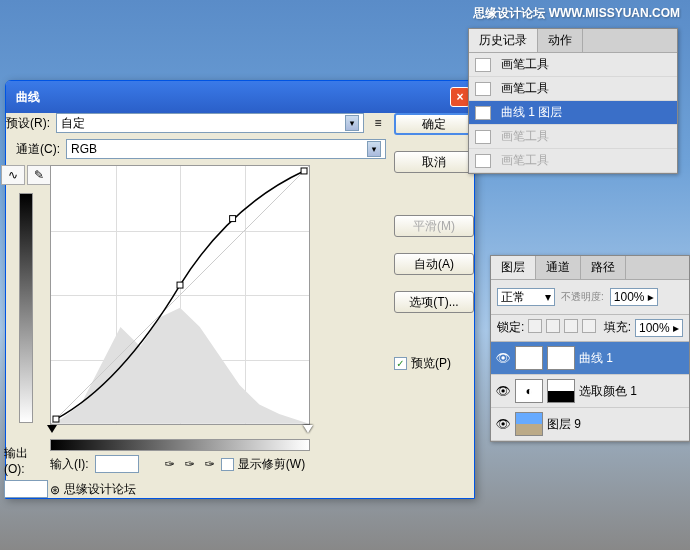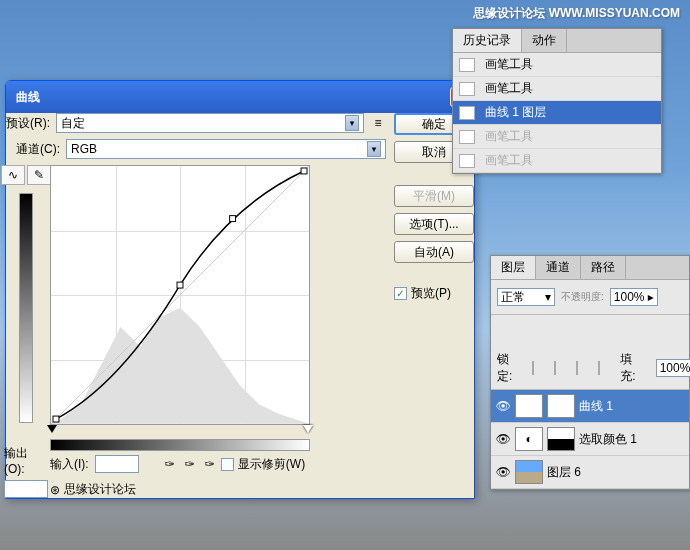--- a/index.html
+++ b/index.html
@@ -4,21 +4,21 @@
 <style>
 * { margin: 0; padding: 0; box-sizing: border-box; font-family: "SimSun", sans-serif; font-size: 12px; }
 body { width: 690px; height: 550px; background: linear-gradient(180deg, #5a8cc8 0%, #6fa2d8 30%, #a8c8e8 60%, #888 100%); position: relative; overflow: hidden; }
 .watermark { position: absolute; top: 5px; right: 10px; color: #fff; font-weight: bold; text-shadow: 1px 1px 2px rgba(0,0,0,0.3); }
 .dialog { position: absolute; top: 80px; left: 5px; width: 470px; background: #ece9d8; border: 1px solid #0054e3; border-radius: 6px 6px 0 0; box-shadow: 2px 2px 8px rgba(0,0,0,0.3); }
 .titlebar { background: linear-gradient(180deg, #3a7ae8, #2a5fc8); height: 32px; display: flex; align-items: center; padding: 0 4px 0 10px; border-radius: 4px 4px 0 0; }
 .titlebar-text { color: #fff; font-weight: bold; flex: 1; }
 .close-btn { width: 20px; height: 20px; background: #e8502a; border: 1px solid #fff; border-radius: 3px; color: #fff; display: flex; align-items: center; justify-content: center; font-weight: bold; cursor: pointer; }
 .dialog-body { display: flex; gap: 8px; }
 .left-col { flex: 1; }
-.right-col { width: 80px; display: flex; flex-direction: column; gap: 6px; }
+.right-col { width: 80px; display: flex; flex-direction: column; gap: 16px; }
 .row { display: flex; align-items: center; gap: 6px; margin-bottom: 6px; }
 .dropdown { flex: 1; height: 20px; background: #fff; border: 1px solid #7f9db9; display: flex; align-items: center; padding: 0 4px; justify-content: space-between; }
 .dd-arrow { width: 14px; height: 16px; background: linear-gradient(#cde, #abd); border: 1px solid #7f9db9; display: flex; align-items: center; justify-content: center; font-size: 9px; }
 .btn { height: 22px; background: linear-gradient(#fff, #ece9d8); border: 1px solid #888; border-radius: 3px; display: flex; align-items: center; justify-content: center; cursor: pointer; padding: 0 4px; }
 .btn.primary { border: 2px solid #4a8ae8; }
 .curves-area { display: flex; gap: 4px; }
 .tools-v { width: 40px; display: flex; flex-direction: column; gap: 4px; align-items: center; }
 .tool-icon { width: 24px; height: 20px; border: 1px solid #aaa; background: #f8f8f8; display: flex; align-items: center; justify-content: center; }
 .vgrad { width: 14px; height: 230px; background: linear-gradient(180deg, #000, #fff); border: 1px solid #999; margin-top: 4px; }
 .curve-graph { width: 260px; height: 260px; background: #fff; border: 1px solid #999; position: relative; }
@@ -31,33 +31,33 @@
 .output-row, .input-row { display: flex; align-items: center; gap: 6px; margin: 4px 0; }
 .small-input { width: 44px; height: 18px; border: 1px solid #7f9db9; background: #fff; }
 .eyedrops { display: flex; gap: 10px; margin-left: 20px; }
 .checkbox-row { display: flex; align-items: center; gap: 4px; }
 .expand-row { display: flex; align-items: center; gap: 4px; margin-top: 8px; }
 .chk { width: 13px; height: 13px; border: 1px solid #7f9db9; background: #fff; display: inline-flex; align-items: center; justify-content: center; color: #2a8f2a; font-size: 10px; }
 .preset-icon { width: 16px; height: 16px; display: flex; align-items: center; justify-content: center; }
 
 
 .panel { position: absolute; background: #e8e8e8; border: 1px solid #888; box-shadow: 1px 1px 4px rgba(0,0,0,0.3); }
-.history-panel { top: 28px; right: 28px; width: 210px; }
+.history-panel { top: 28px; right: 12px; width: 210px; }
 .panel-tabs { display: flex; background: #d0d0d0; border-bottom: 1px solid #aaa; }
 .tab { padding: 3px 10px; background: #d0d0d0; border-right: 1px solid #aaa; cursor: pointer; }
 .tab.active { background: #e8e8e8; }
 .hist-item { display: flex; align-items: center; padding: 3px 6px; gap: 10px; border-bottom: 1px solid #d8d8d8; }
 .hist-item.active { background: #3a6fc8; color: #fff; }
 .hist-item.dim { color: #aaa; }
 .hist-icon { width: 16px; height: 14px; border: 1px solid #aaa; background: #fff; }
 
 
 .layers-panel { top: 255px; right: 0; width: 200px; }
 .layer-controls { padding: 8px 6px; display: flex; align-items: center; gap: 6px; border-bottom: 1px solid #bbb; }
-.lock-row { padding: 4px 6px; display: flex; align-items: center; gap: 20px; border-bottom: 1px solid #bbb; font-size: 11px; margin-top: 32px; }
+.lock-row { padding: 4px 6px; display: flex; gap: 4px; border-bottom: 1px solid #bbb; font-size: 11px; }
 .lock-icon { width: 14px; height: 14px; border: 1px solid #aaa; background: #f0f0f0; }
 .layer-row { display: flex; align-items: center; padding: 4px; gap: 4px; border-bottom: 1px solid #ccc; }
 .layer-row.active { background: #4a7fc8; color: #fff; }
 .eye { width: 16px; height: 14px; display: flex; align-items: center; justify-content: center; }
 .thumb { width: 28px; height: 24px; border: 1px solid #888; background: #fff; }
 .thumb.adj { background: #fff; display: flex; align-items: center; justify-content: center; }
 .mask-thumb { width: 28px; height: 24px; border: 1px solid #888; background: #fff; }
 .small-dd { width: 58px; height: 18px; border: 1px solid #7f9db9; background: #fff; display: flex; align-items: center; padding: 0 3px; justify-content: space-between; font-size: 11px; }
 .chevron-r { display: inline-block; transform: rotate(0deg); }
 </style>
@@ -145,22 +145,22 @@
             <span>思缘设计论坛</span>
           </div>
         </div>
       </div>
     </div>
     <div class="right-col">
       <div class="btn primary">确定</div>
       <div class="btn">取消</div>
       <div style="height:10px"></div>
       <div class="btn" style="color:#aaa">平滑(M)</div>
+      <div class="btn">自动(A)</div>
       <div class="btn">选项(T)...</div>
-      <div class="btn">自动(A)</div>
       <div style="height:10px"></div>
       <div class="checkbox-row">
         <div class="chk">✓</div>
         <span>预览(P)</span>
       </div>
     </div>
   </div>
 </div>
 
 <div class="panel history-panel">
@@ -229,15 +229,15 @@
   </div>
   <div class="layer-row">
     <div class="eye">👁</div>
     <div class="thumb adj">◐</div>
     <div class="mask-thumb" style="background:linear-gradient(#fff 50%,#000 50%)"></div>
     <span>选取颜色 1</span>
   </div>
   <div class="layer-row">
     <div class="eye">👁</div>
     <div class="thumb" style="background:linear-gradient(#6af 50%,#ba8 50%)"></div>
-    <span>图层 6</span>
+    <span>图层 9</span>
   </div>
 </div>
 
 </body></html>

